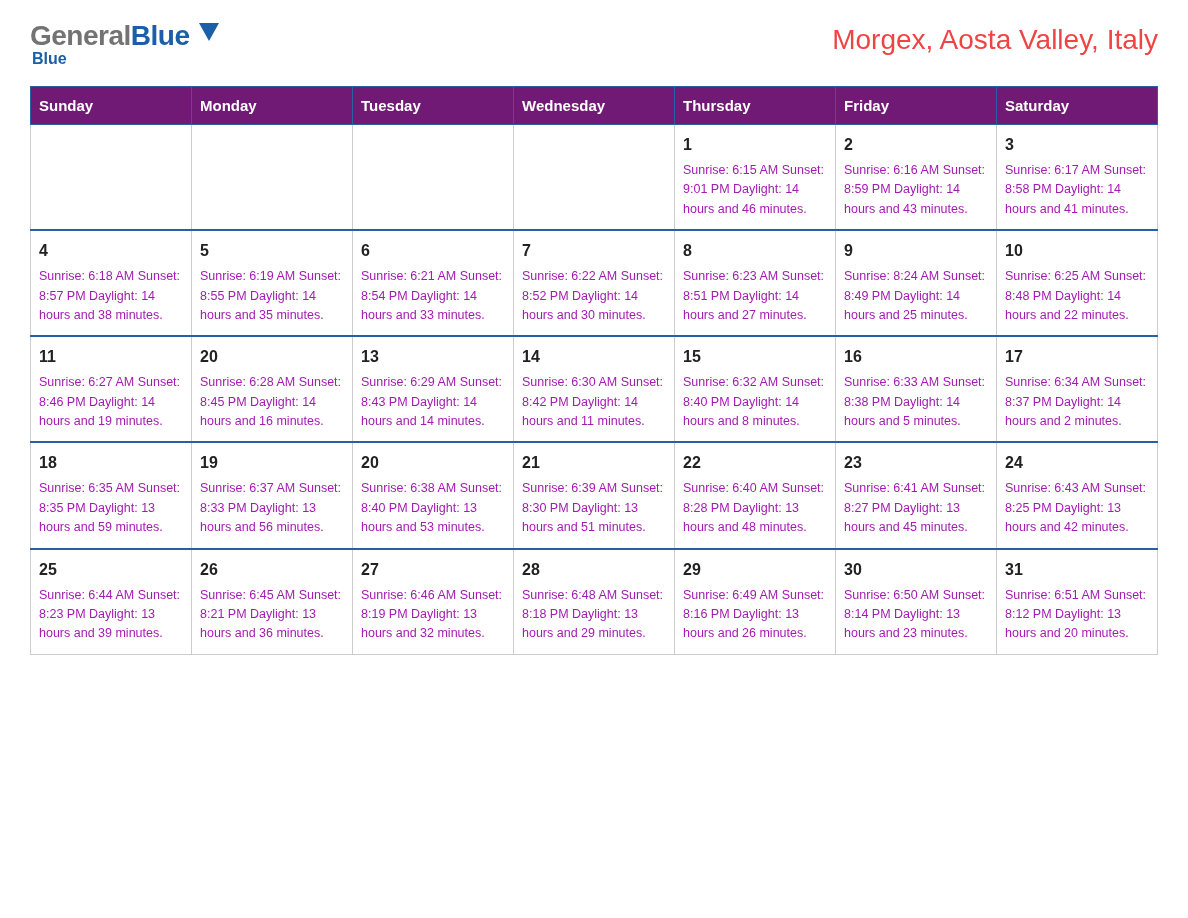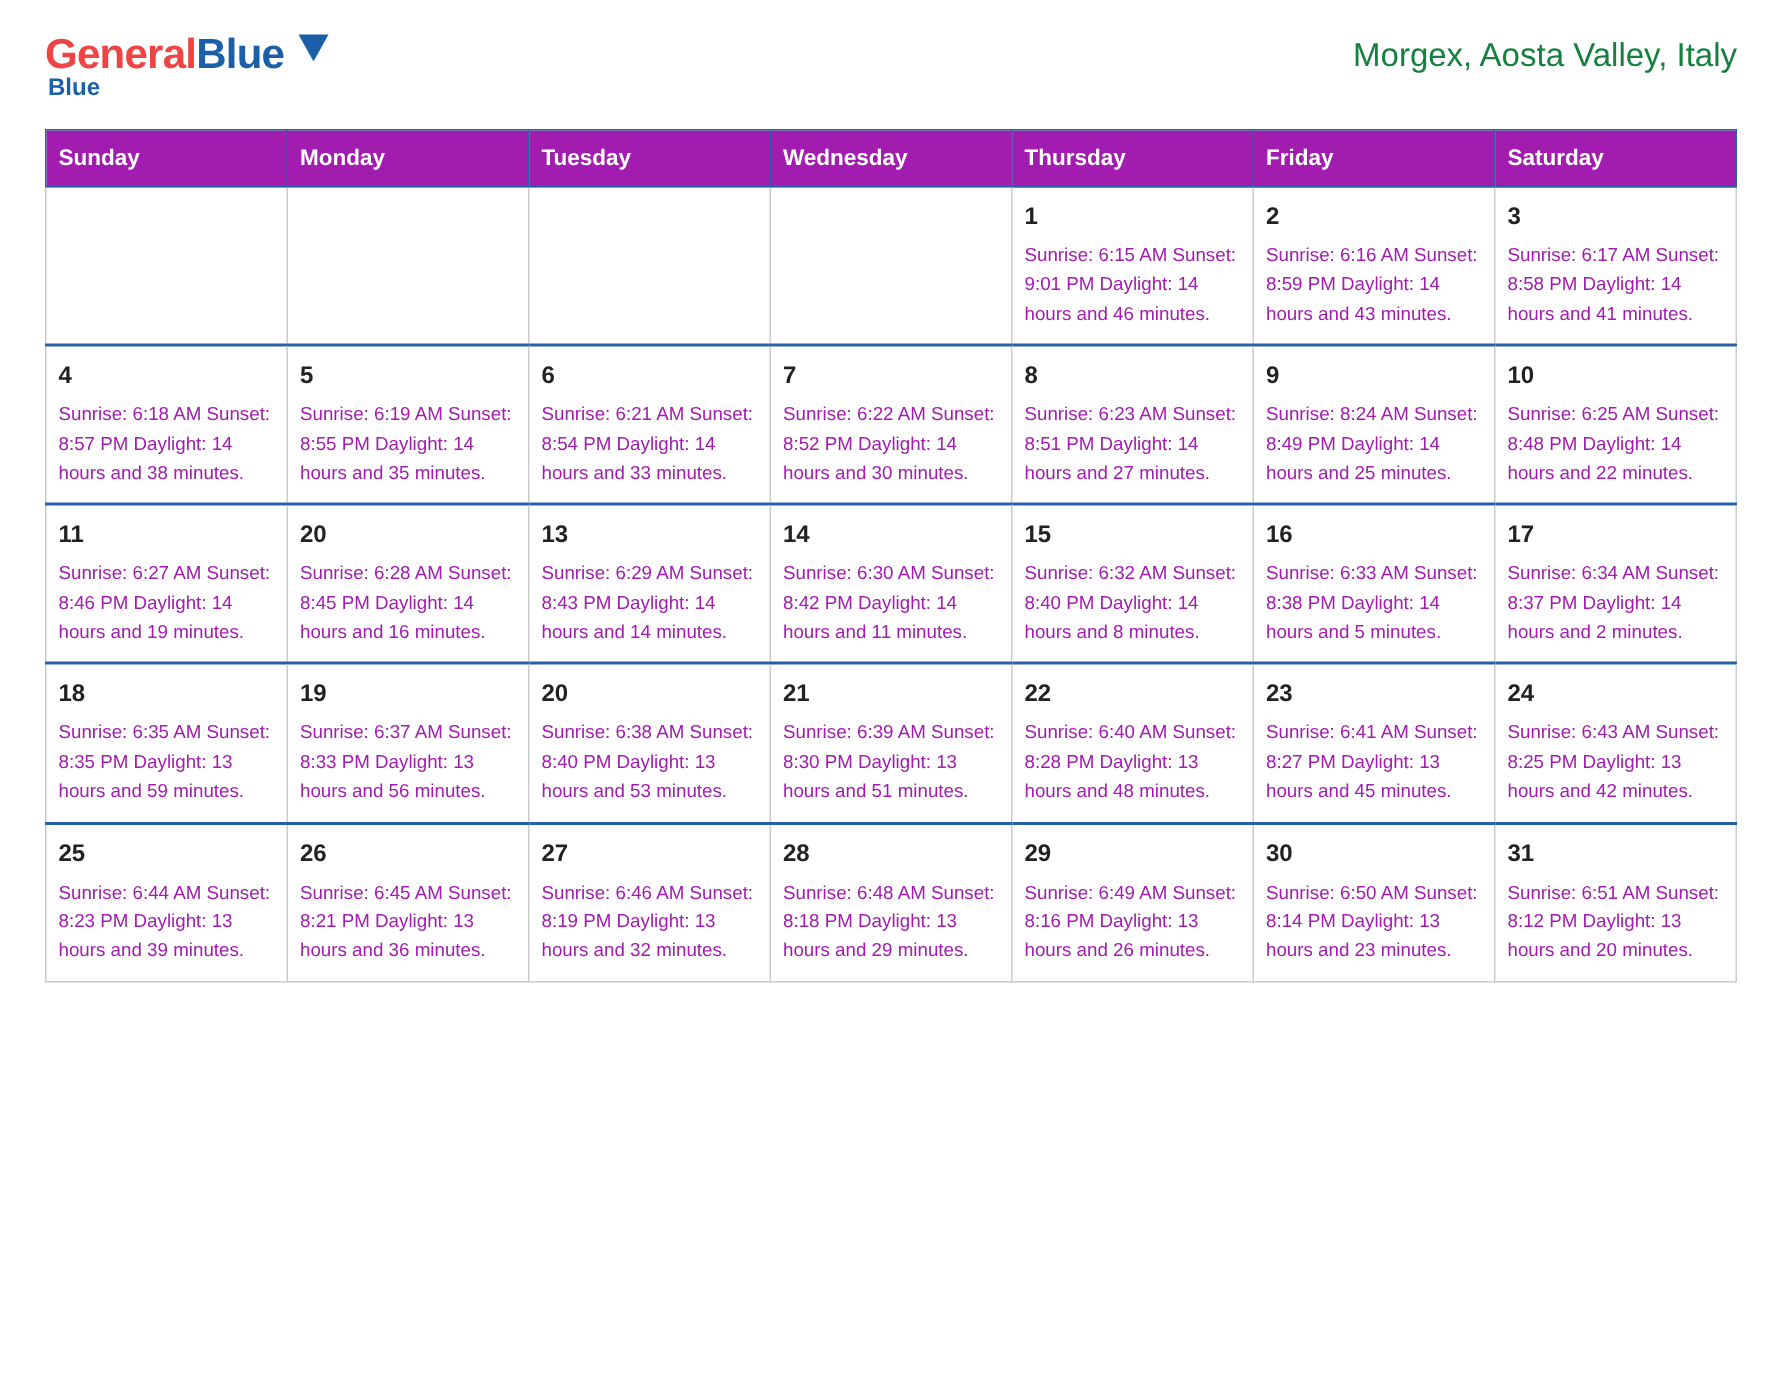--- a/index.html
+++ b/index.html
@@ -25,21 +25,21 @@
       align-items: flex-start;
     }
     .logo-text {
       display: flex;
       align-items: flex-end;
       gap: 0;
     }
     .logo-general {
       font-size: 28px;
       font-weight: bold;
-      color: #ef4444;
+      color: #737373;
       letter-spacing: -0.5px;
     }
     .logo-blue-part {
       font-size: 28px;
       font-weight: bold;
       color: #1a5fa8;
       letter-spacing: -0.5px;
     }
     .logo-triangle {
       width: 0;
@@ -62,34 +62,34 @@
     .title-area {
       text-align: right;
     }
     .month-title {
       font-size: 52px;
       font-weight: 300;
       color: #222;
       line-height: 1.1;
     }
     .location-title {
-      font-size: 22px;
-      color: #15803d;
+      font-size: 28px;
+      color: #ef4444;
       font-weight: normal;
       margin-top: 4px;
     }
 
     
     .calendar {
       width: 100%;
       border-collapse: collapse;
       border: 1px solid #2860a8;
     }
     .calendar th {
-      background-color: #a21caf;
+      background-color: #701a75;
       color: #fff;
       font-size: 15px;
       font-weight: bold;
       padding: 10px 8px;
       text-align: left;
       border: 1px solid #2860a8;
     }
     .calendar td {
       vertical-align: top;
       padding: 8px 8px 10px 8px;

